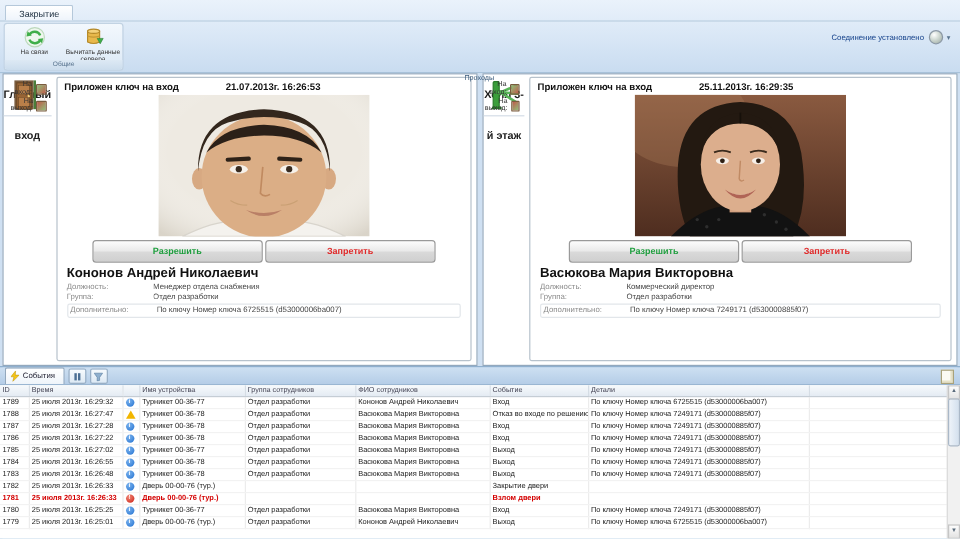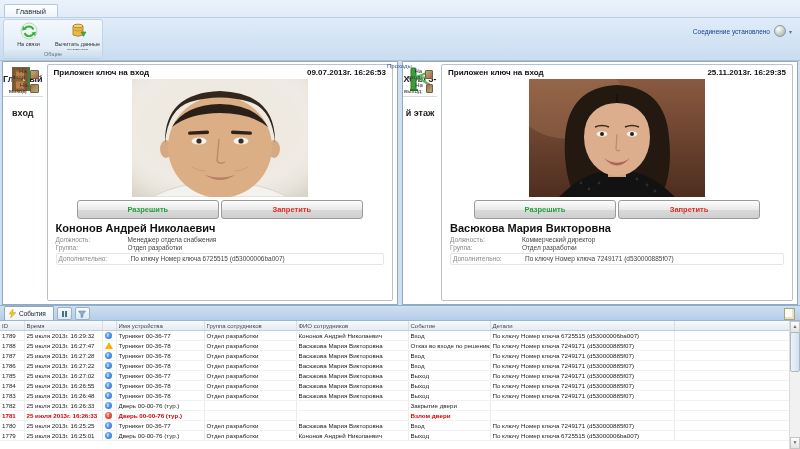--- a/index.html
+++ b/index.html
@@ -51,21 +51,21 @@
   .panel-header{height:34px;flex:0 0 34px;position:relative;border-bottom:1px solid #d4dde6;}
   .dev-icon{position:absolute;left:6px;top:4px;width:24px;height:26px;}
   .panel-title{text-align:center;line-height:34px;font-weight:bold;font-size:9px;color:#1c1c1c;}
   .io-labels{position:absolute;right:4px;top:6px;font-size:6px;color:#333;text-align:right;}
   .io-row{display:flex;align-items:center;justify-content:flex-end;margin-bottom:2px;}
   .mini-icon{width:7px;height:7px;display:inline-block;margin-left:3px;border-radius:1px;border:1px solid #7a5c3e;}
   .mini-icon.in{background:linear-gradient(135deg,#8fc27a,#c05a4a);}
   .mini-icon.out{background:linear-gradient(135deg,#c05a4a,#8fc27a);}
   .event-card{flex:1;margin:2px 4px 3px;border:1px solid #b7c2cc;border-radius:2px;
     display:flex;flex-direction:column;overflow:hidden;background:#fff;}
-  .card-top{display:flex;justify-content:space-between;padding:3px 6px 1px;font-size:8px;font-weight:bold;color:#111;gap:39px;}
+  .card-top{display:flex;padding:3px 6px 1px;font-size:8px;font-weight:bold;color:#111;gap:39px;}
   .photo{width:176px;height:118px;margin:1px auto 0;flex:0 0 auto;}
   .photo svg{display:block;}
   .btn-row{display:flex;justify-content:center;gap:2px;margin-top:3px;flex:0 0 auto;}
   .vbtn{width:142px;height:19px;border:1px solid #9a9a9a;border-radius:3px;
     background:linear-gradient(#fdfdfd,#e9e9e9 50%,#dadada 51%,#cfcfcf);
     font-family:"Liberation Sans",sans-serif;font-size:7.5px;font-weight:bold;cursor:pointer;}
   .vbtn.allow{color:#1e9e3e;}
   .vbtn.deny{color:#e02a2a;}
   .person{padding:3px 8px 0;}
   .pname{font-size:11px;font-weight:bold;color:#111;margin-bottom:2px;}
@@ -114,21 +114,21 @@
     background:linear-gradient(90deg,#eef3f9,#d3e0ee);}
 </style>
 </head>
 <body>
 
 <div class="window">
 
 
   <div class="ribbon">
     <div class="tabrow">
-      <div class="ribbon-tab">Главный</div>
+      <div class="ribbon-tab">Закрытие</div>
     </div>
     <div class="ribbon-group">
       <div class="rbtns">
         <div class="rbtn">
           <span class="ric">
             <svg width="18" height="18" viewBox="0 0 18 18">
               <circle cx="9" cy="9" r="8" fill="#eef7ee" stroke="#bcd8bc"></circle>
               <path d="M13.5 7.5 A5 5 0 0 0 4.5 7" fill="none" stroke="#3fae49" stroke-width="2"></path>
               <path d="M4.5 11 A5 5 0 0 0 13.5 11.5" fill="none" stroke="#3fae49" stroke-width="2"></path>
               <polygon points="3,4 6.5,7.5 2,8.5" fill="#3fae49"></polygon>
@@ -181,21 +181,21 @@
             </div>
           <div class="io-row">
               <span>На выход:</span>
               <span class="mini-icon out"></span>
             </div>
         </div>
       </div>
       <div class="event-card">
         <div class="card-top">
           <span>Приложен ключ на вход</span>
-          <span>09.07.2013г. 16:26:53</span>
+          <span>21.07.2013г. 16:26:53</span>
         </div>
         <div class="photo">
           <svg width="176" height="118" viewBox="0 0 176 118">
             <rect width="176" height="118" fill="#eeeae2"></rect>
             <rect width="176" height="118" fill="url(#vg1)"></rect>
             <defs>
               <radialGradient id="vg1" cx="50%" cy="40%" r="75%">
                 <stop offset="60%" stop-color="#ffffff" stop-opacity="0"></stop>
                 <stop offset="100%" stop-color="#c9c2b4" stop-opacity="0.55"></stop>
               </radialGradient>

